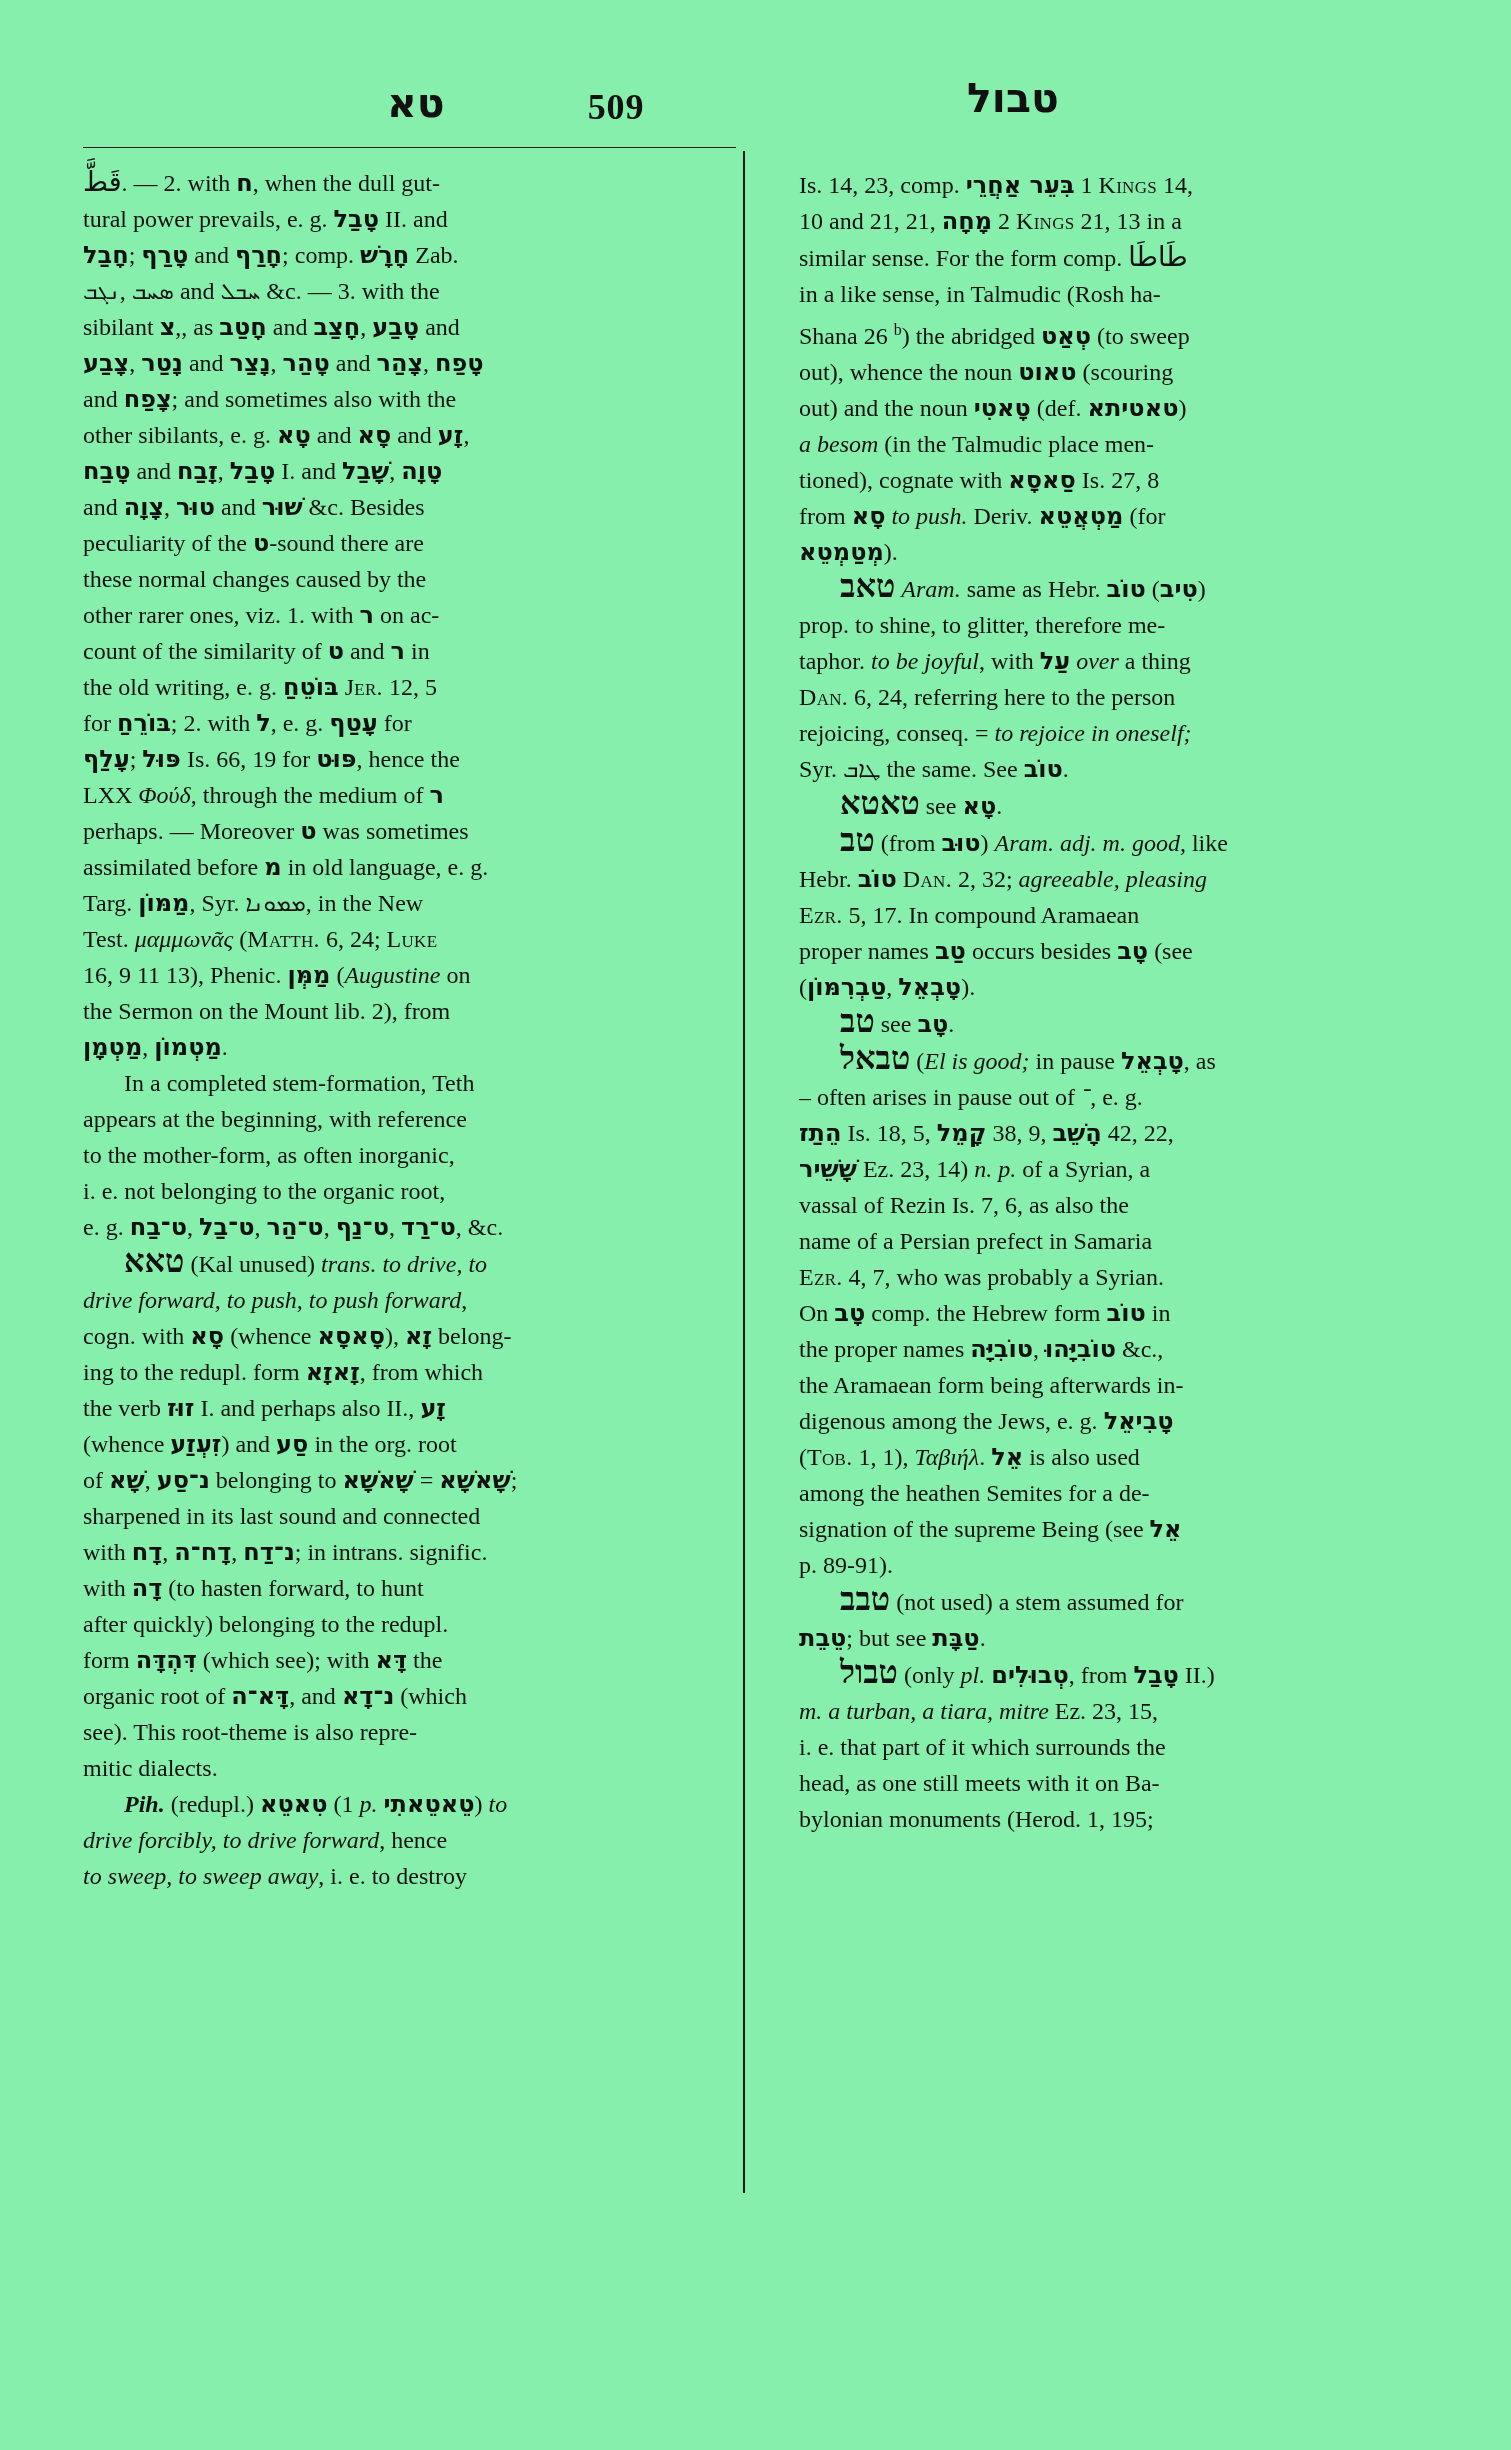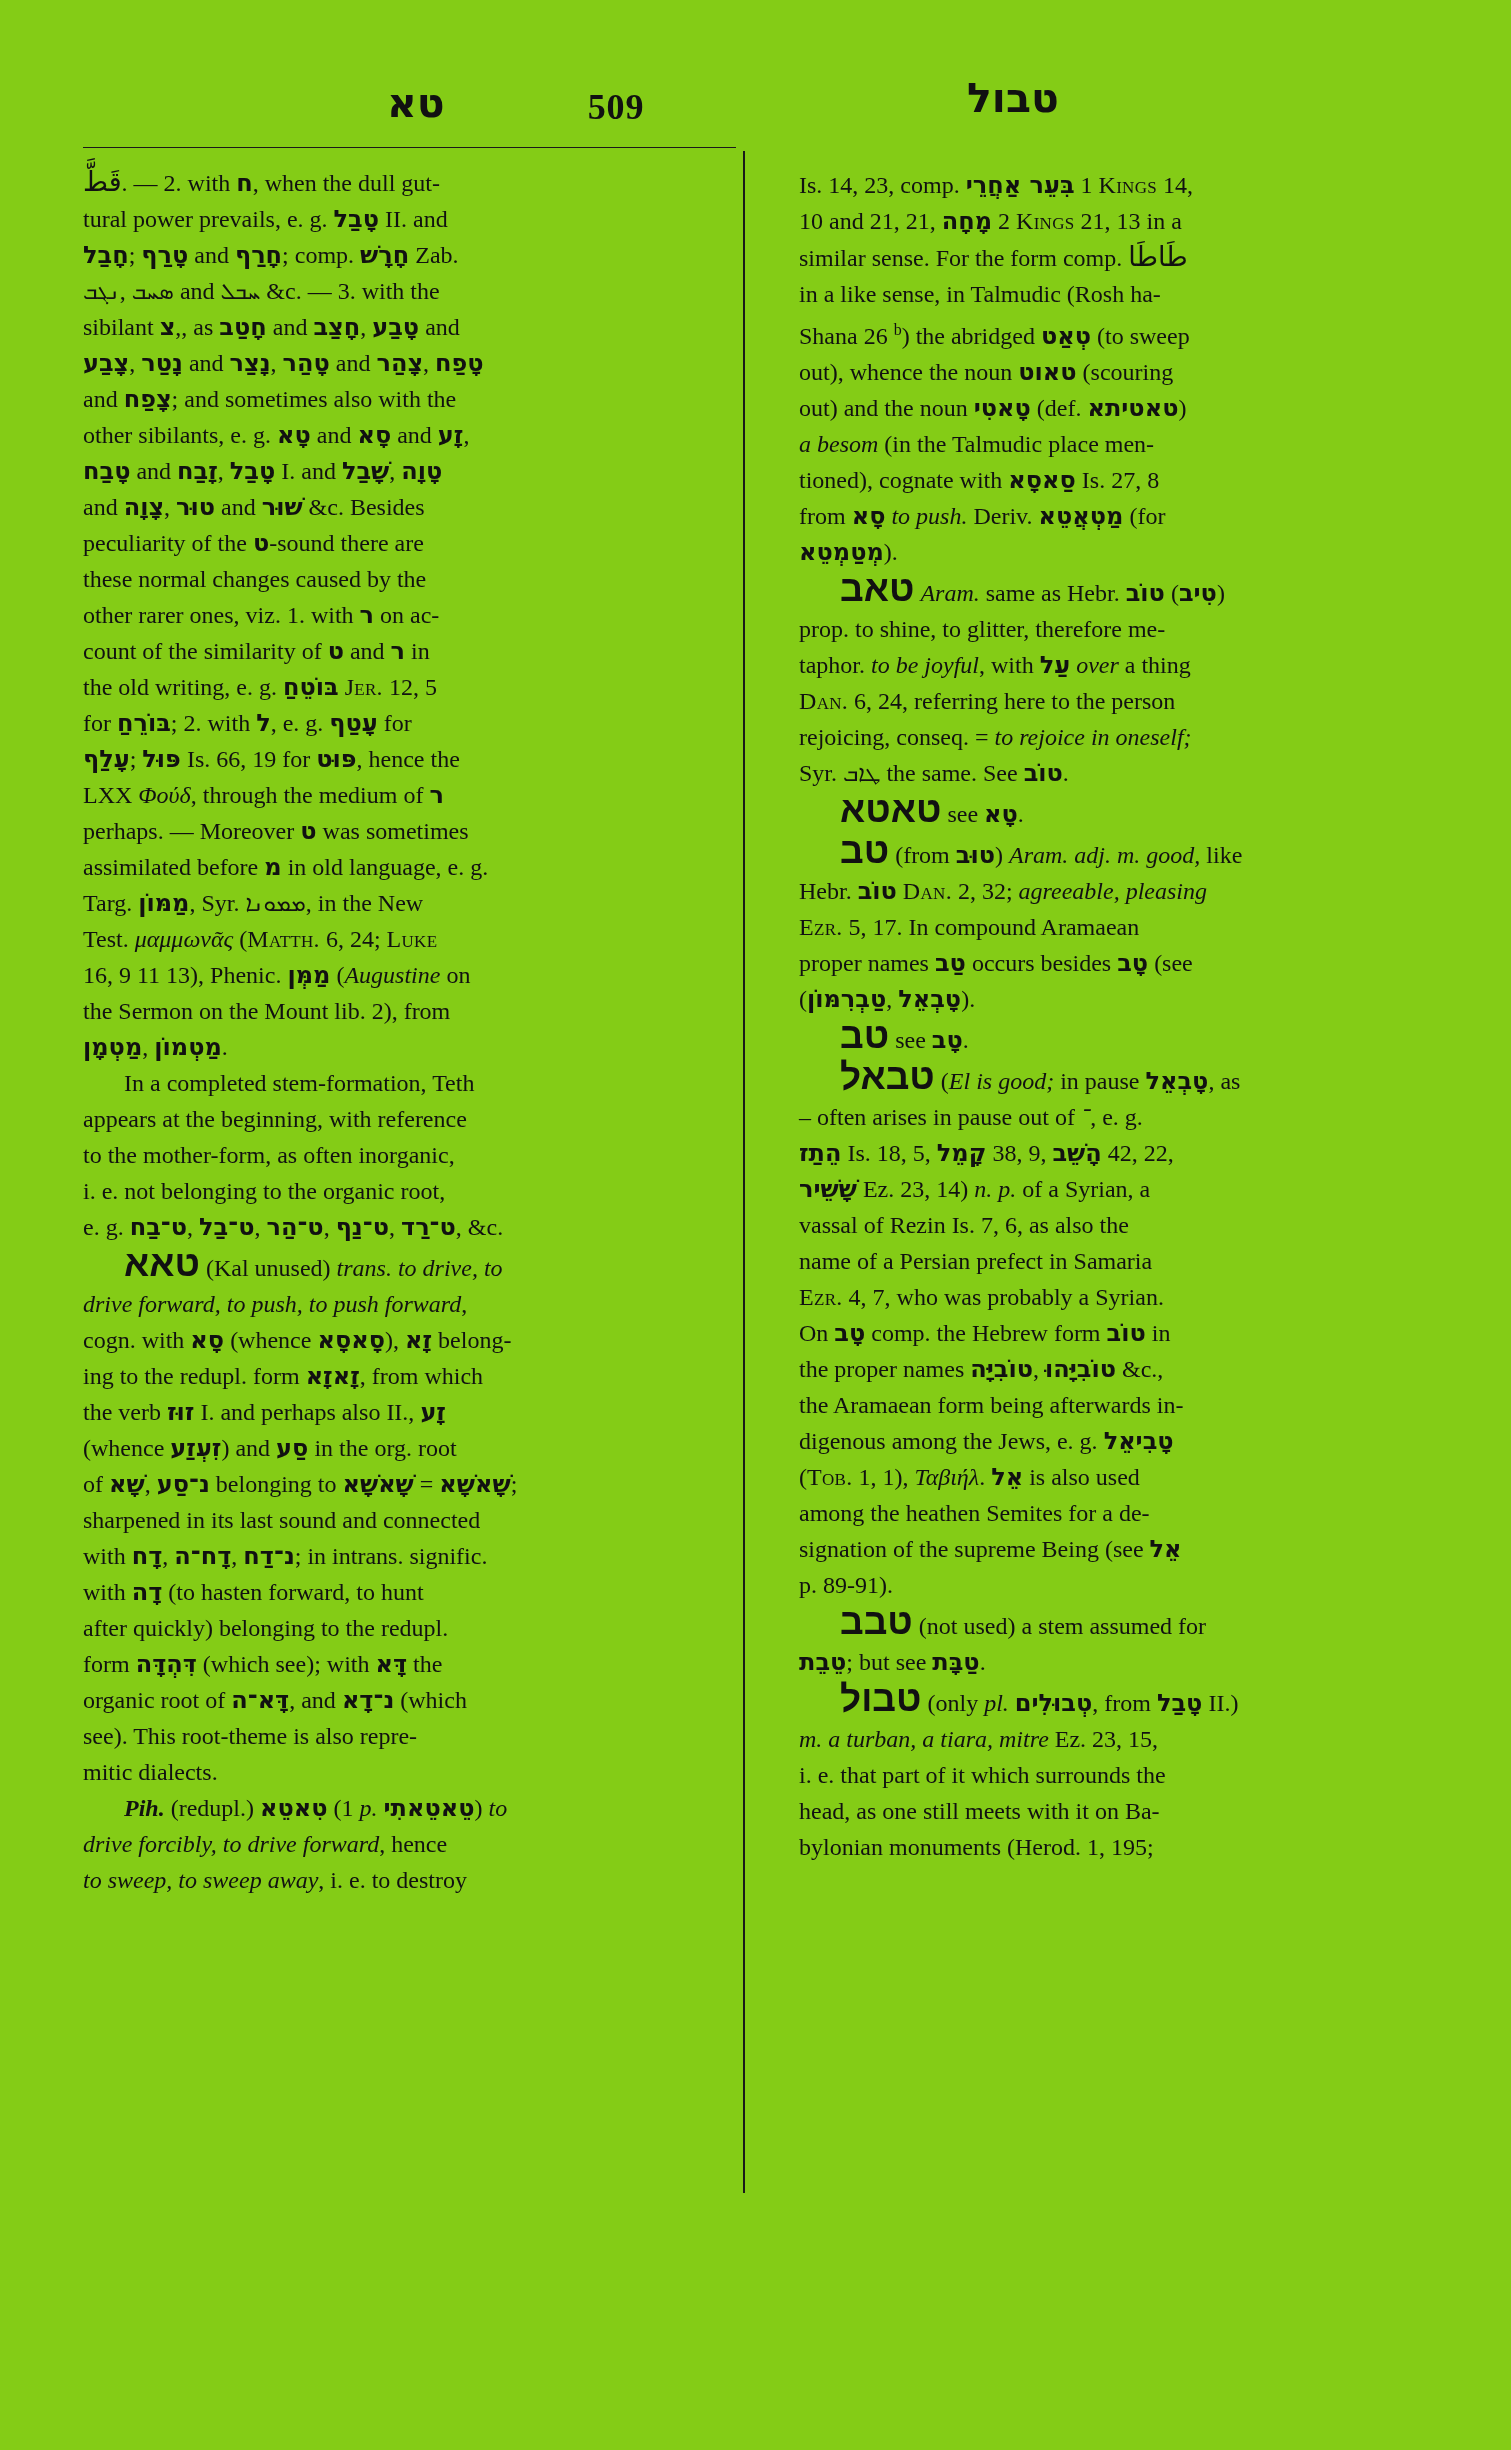--- a/index.html
+++ b/index.html
@@ -3,21 +3,21 @@
 <meta charset="utf-8">
 <title>Lexicon page 509</title>
 <style>
   html,body{margin:0;padding:0;background:#ffffff;}
   body{
     width:1512px; height:2450px;
     font-family:"Liberation Serif","DejaVu Serif",serif;
     color:#111111;
     -webkit-font-smoothing:antialiased;
   }
-  .page{position:relative;width:1512px;height:2450px;overflow:hidden;background:#84cc16;}
+  .page{position:relative;width:1512px;height:2450px;overflow:hidden;background:#86efac;}
 
   
   .head{
     position:absolute; left:0; top:58px; width:1512px; height:81px;
   }
   .head .hd{position:absolute;font-weight:700;line-height:1;}
   .hd-left{left:387px; top:25px; font-size:41px;
            font-family:"DejaVu Sans","Liberation Sans",sans-serif;}
   .hd-center{left:0; top:31px; width:1232px; text-align:center; font-size:36px;
              letter-spacing:0.9px;}
@@ -47,22 +47,22 @@
   .col p{margin:0;}
   .ln{display:block;white-space:nowrap;}
 
   
   .heb{
     font-family:"DejaVu Sans","Liberation Sans",sans-serif;
     font-size:24px; font-weight:700; letter-spacing:0px;
     direction:rtl; unicode-bidi:isolate;
   }
   .entry{
-    font-family:Liberation Sans, sans-serif;
-    font-size:37px; font-weight:700; direction:rtl; unicode-bidi:isolate;
+    font-family:Liberation Serif, serif;
+    font-size:32px; font-weight:700; direction:rtl; unicode-bidi:isolate;
     line-height:1;
   }
   .syr{
     font-family:"DejaVu Sans","Liberation Sans",sans-serif;
     font-size:22.5px; direction:rtl; unicode-bidi:isolate;
   }
   .arab{
     font-family:"DejaVu Sans","Liberation Sans",sans-serif;
     font-size:27px; direction:rtl; unicode-bidi:isolate;margin-top:12px;
   }

